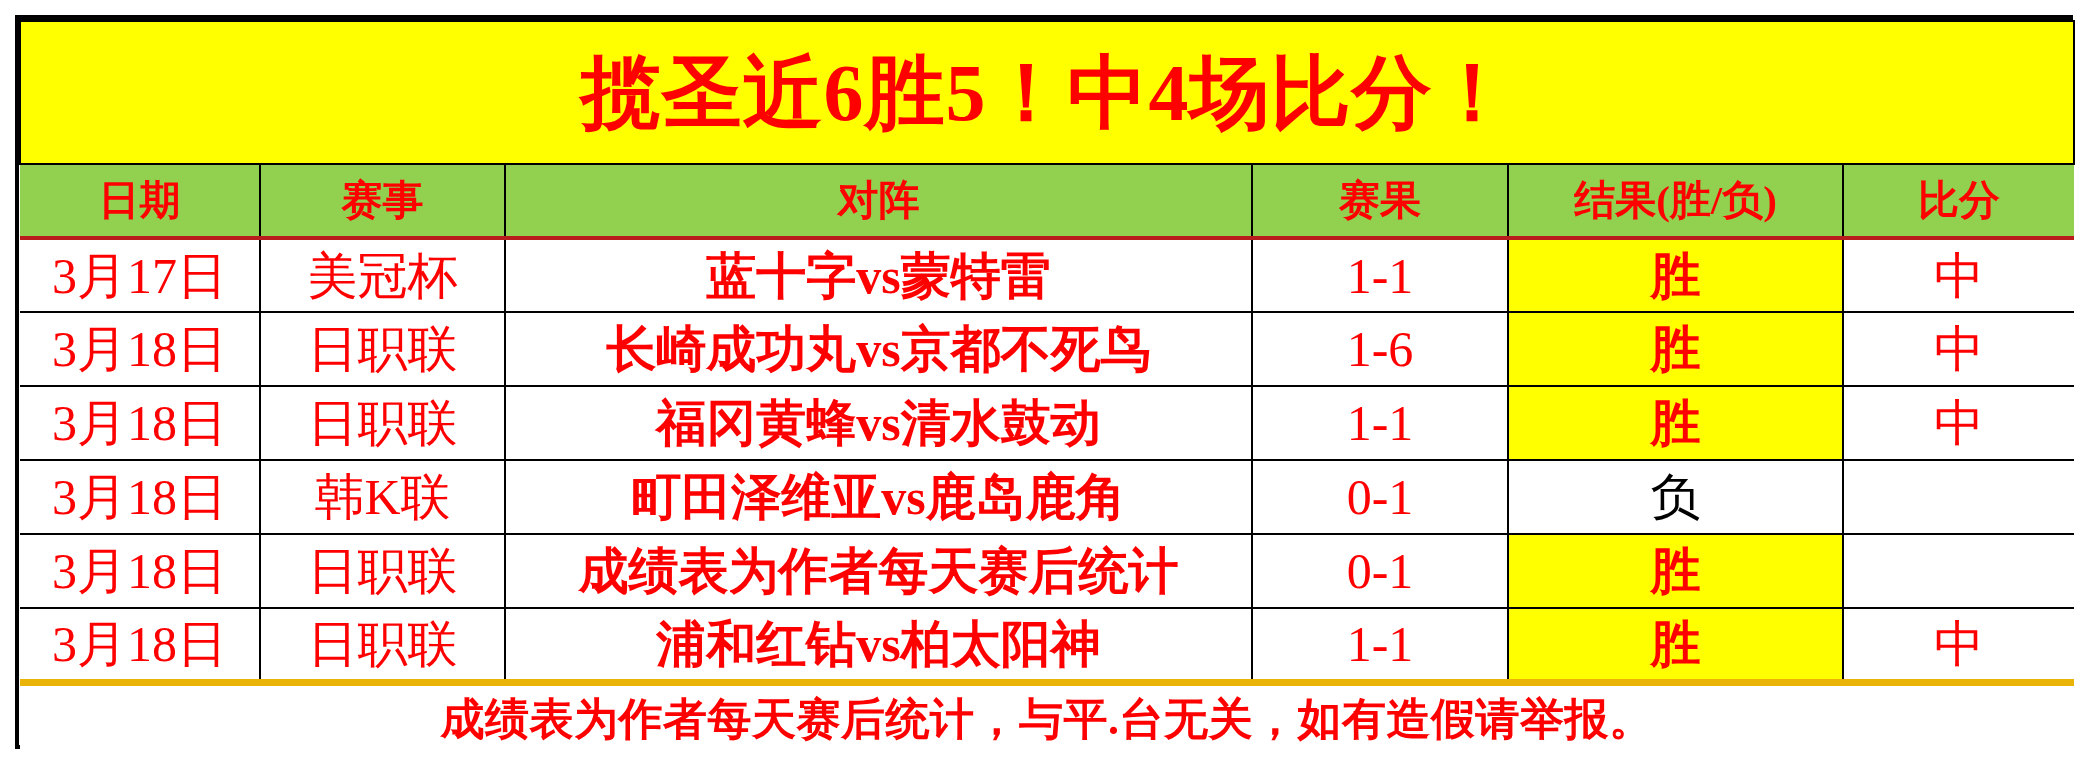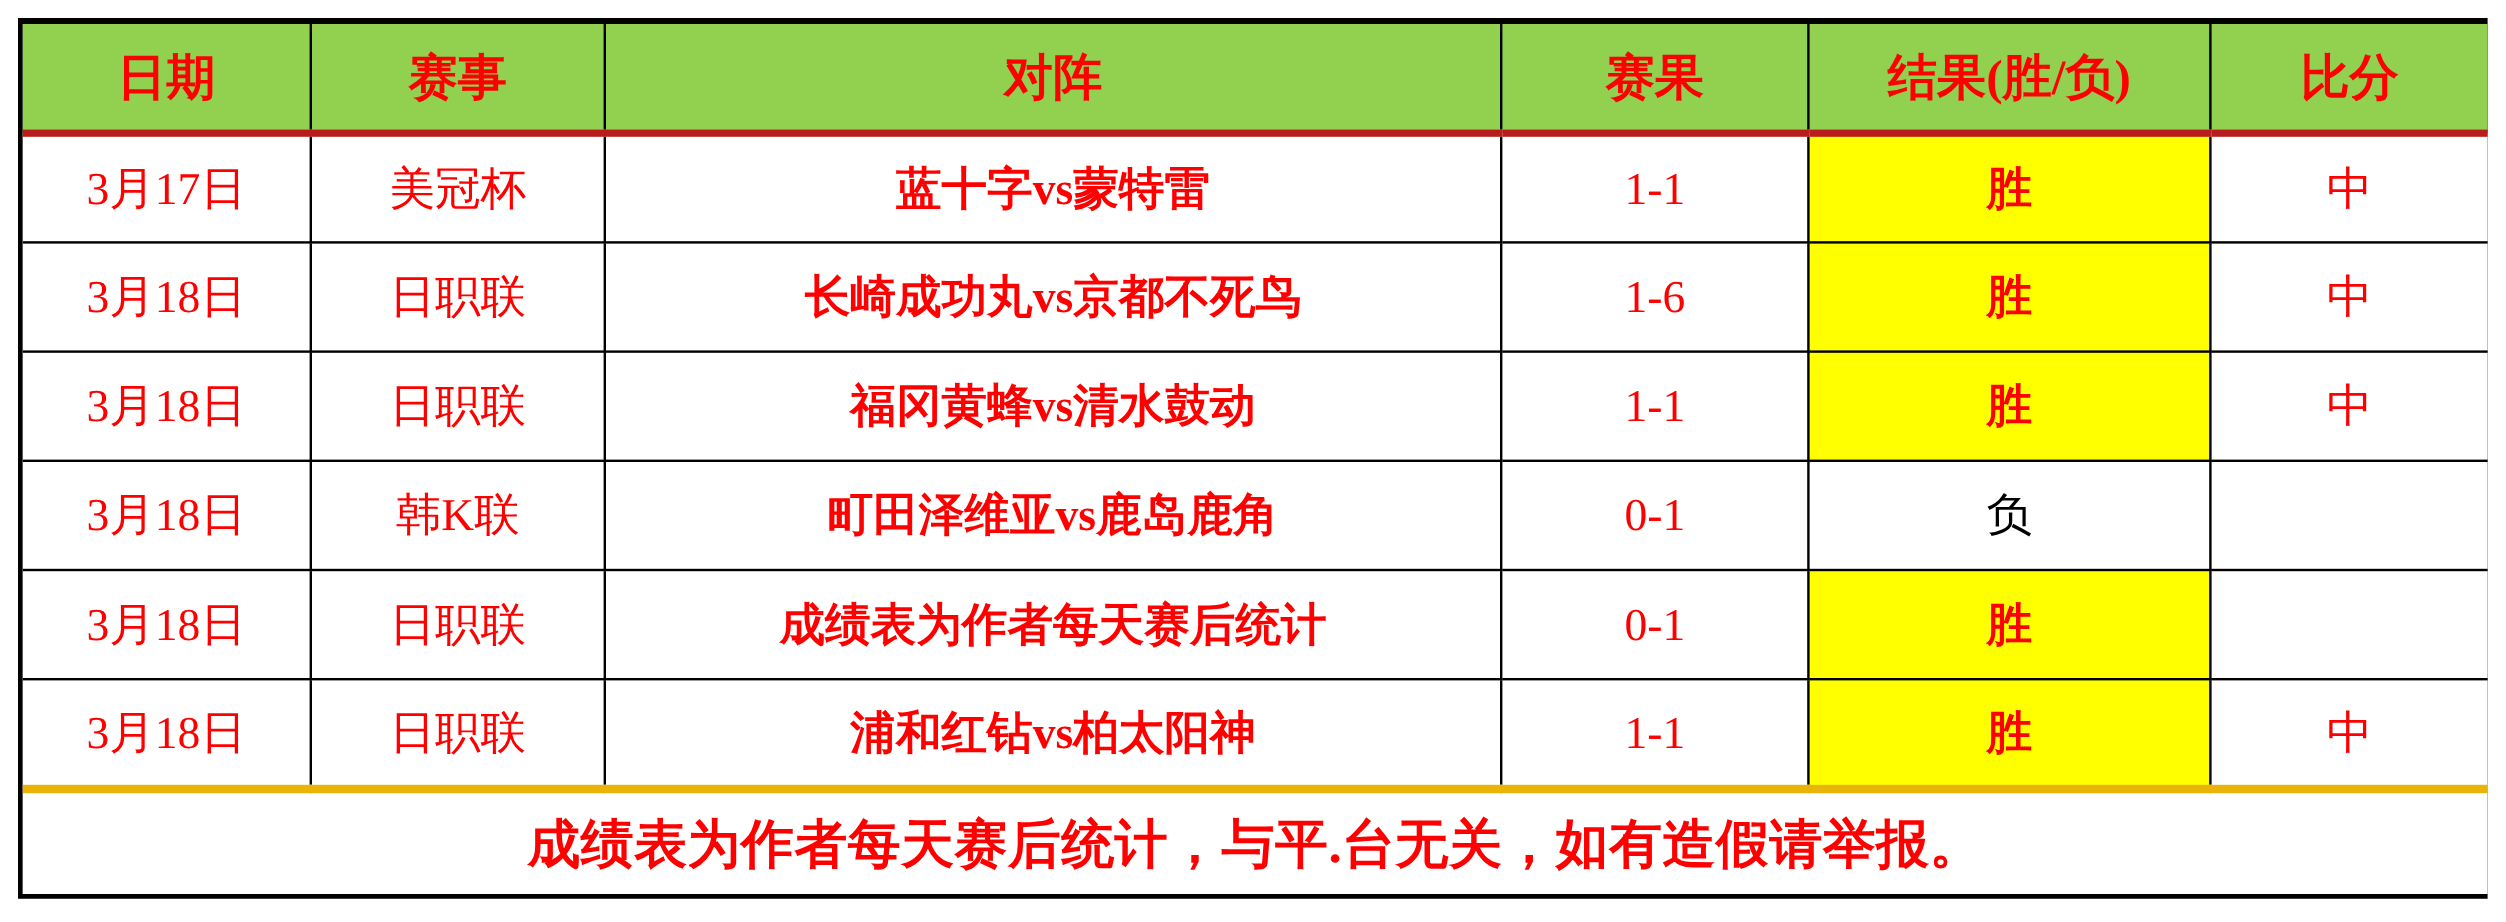--- a/index.html
+++ b/index.html
@@ -57,37 +57,37 @@
     font-weight: bold;
     color: #ff0000;
     line-height: 1;
     letter-spacing: 1px;
   }
 
   
   tr.head-row td {
     background: #92d050;
     height: 74px;
-    border-bottom: 6px solid #b91c1c;
+    border-bottom: 4px solid #b91c1c;
     border-top: none;
   }
   tr.head-row td:first-child { border-left: none; }
   tr.head-row td:last-child { border-right: none; }
   .head-text {
     font-size: 41px;
     font-weight: bold;
     color: #ff0000;
     line-height: 1;
   }
 
   
   tr.data-row td {
     height: 74px;
     background: #ffffff;
-    font-size: 38px;
+    font-size: 50px;
     line-height: 1;
   }
   tr.data-row td:first-child { border-left: none; }
   tr.data-row td:last-child { border-right: none; }
 
   td.cell-date, td.cell-league, td.cell-match, td.cell-score, td.cell-spread {
     color: #ff0000;
   }
   td.cell-match { font-size: 44px; font-weight: bold; }
 
@@ -126,20 +126,25 @@
     <colgroup>
       <col style="width:240px">
       <col style="width:245px">
       <col style="width:747px">
       <col style="width:256px">
       <col style="width:335px">
       <col style="width:231px">
     </colgroup>
     <tbody>
 
+      <tr>
+        <td class="title-cell" colspan="6">
+          <span class="title-text">揽圣近6胜5！中4场比分！</span>
+        </td>
+      </tr>
 
       <tr class="head-row">
         <td>
           <span class="head-text">日期</span>
         </td>
         <td>
           <span class="head-text">赛事</span>
         </td>
         <td>
           <span class="head-text">对阵</span>

